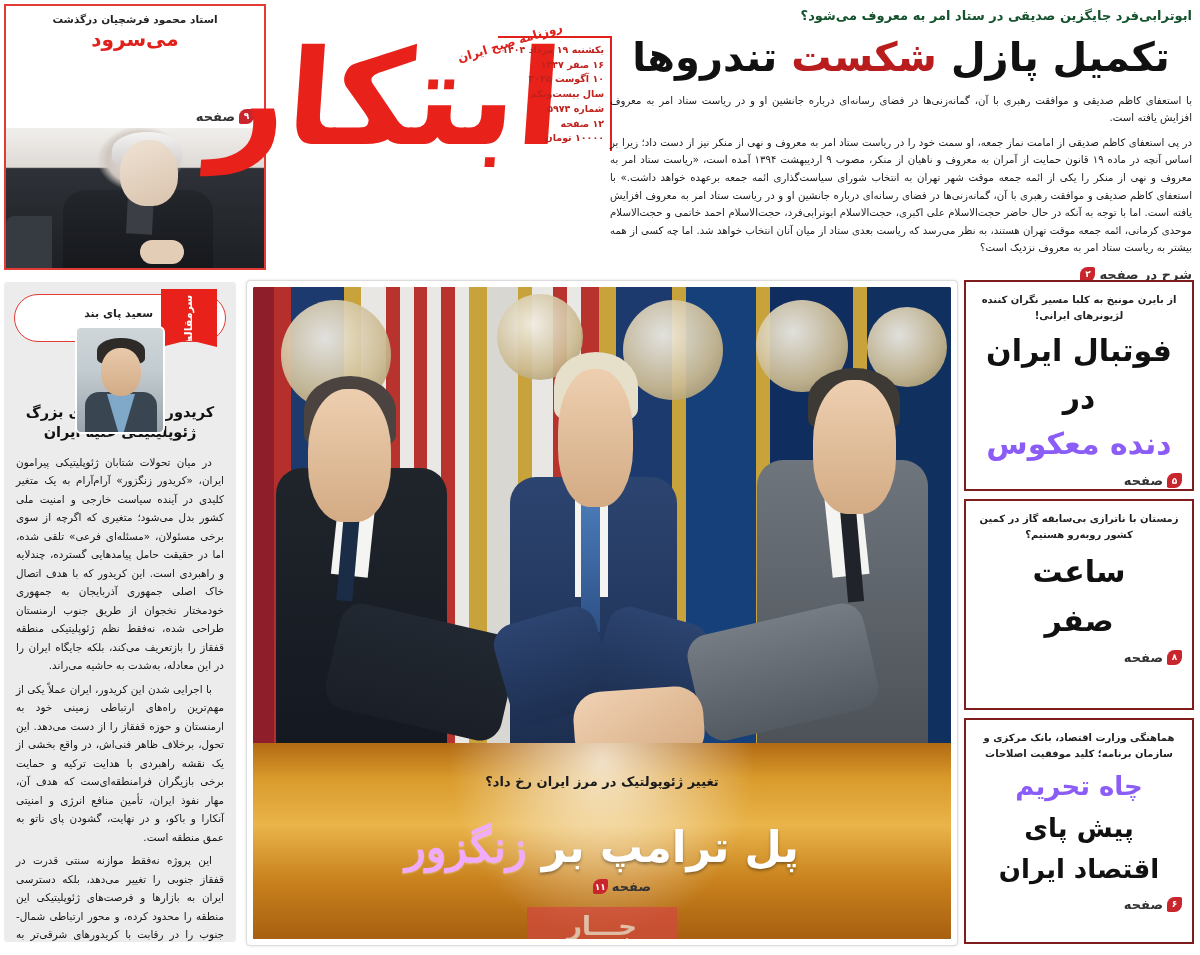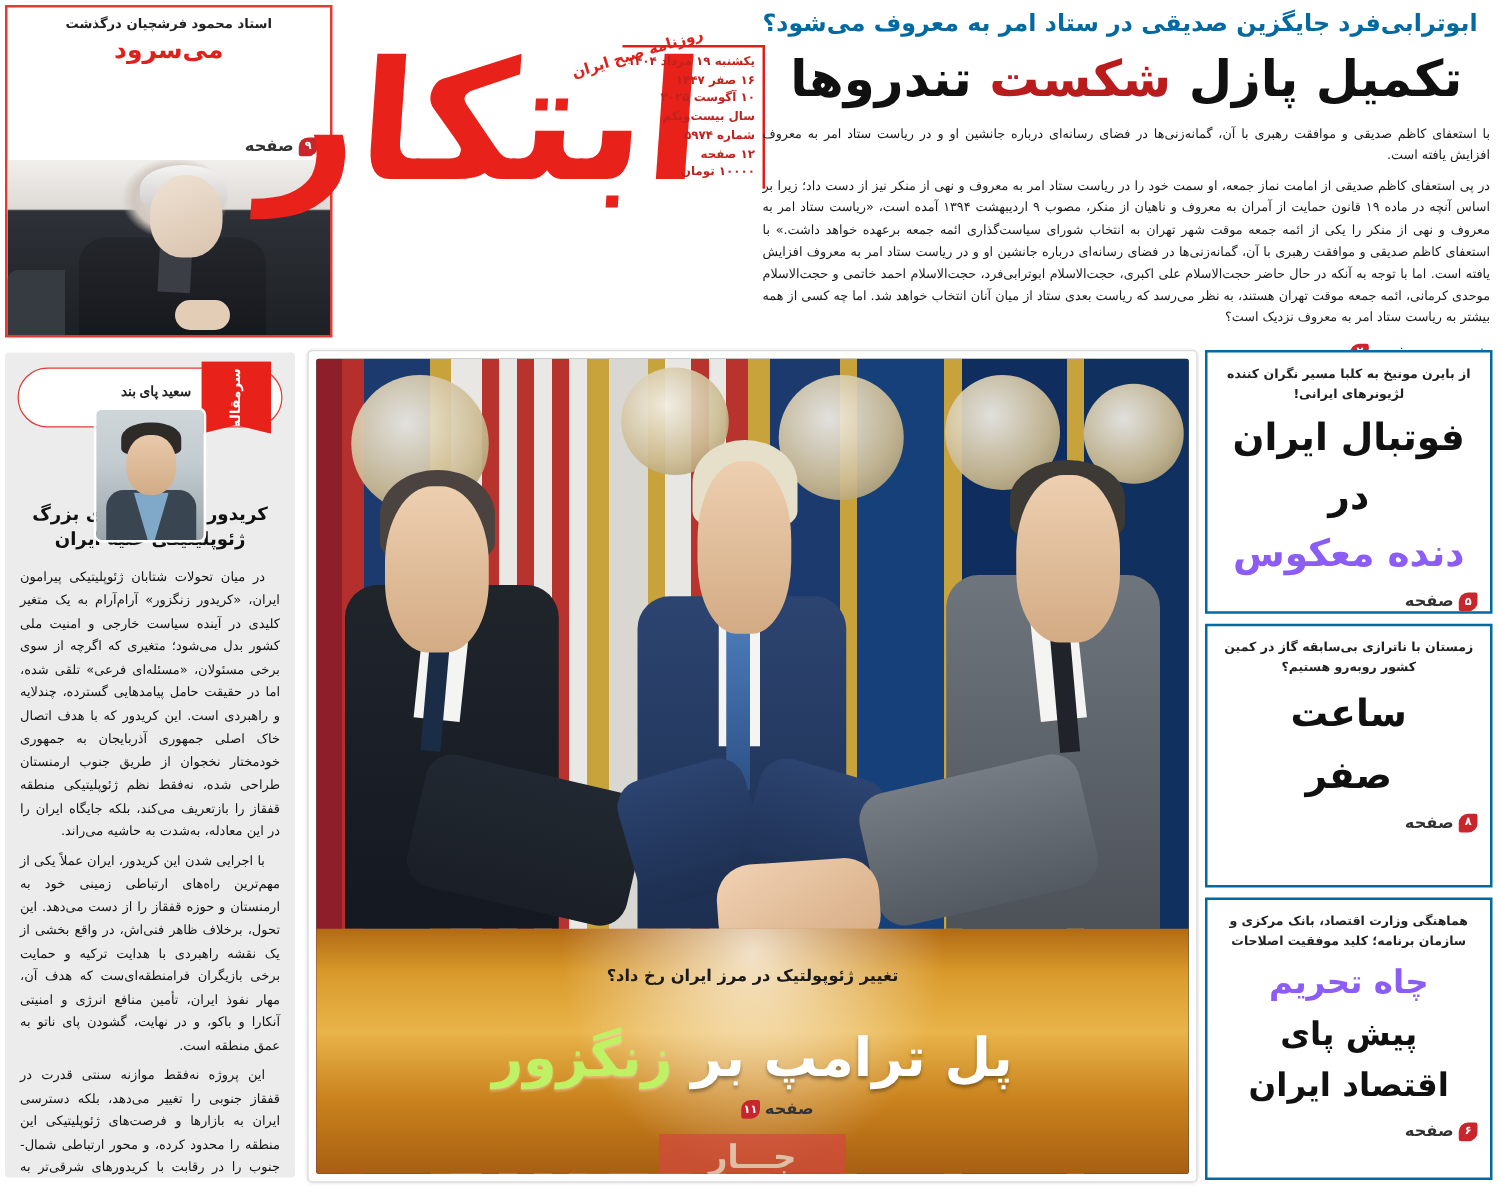--- a/index.html
+++ b/index.html
@@ -96,21 +96,21 @@
   .dateblock{
     position:absolute;right:-4px;top:36px;width:104px;
     border-top:2px solid #e2201b;border-right:2px solid #e2201b;
     padding:5px 6px 5px 2px;
   }
   .dateblock div{font-size:9.5px;color:#c0221d;text-align:right;line-height:1.55;white-space:nowrap;font-weight:600;}
 
   
   .lead{position:absolute;right:8px;top:4px;width:582px;}
   .lead-kicker{
-    text-align:left;font-size:19px;color:#0369a1;font-weight:bold;margin-top:4px;
+    text-align:right;font-size:13px;color:#14532d;font-weight:bold;margin-top:4px;
   }
   .lead-title{
     text-align:center;font-size:40px;font-weight:bold;color:#111;margin-top:12px;line-height:1.12;
     letter-spacing:-1px;white-space:nowrap;
   }
   .lead-title .red{color:#b91c1c;}
   .lead-body{
     margin-top:12px;font-size:10.2px;line-height:1.72;color:#1a1a1a;text-align:justify;
   }
   .lead-body p{margin:0 0 7px 0;}
@@ -128,21 +128,21 @@
     position:relative;margin:12px 10px 0 10px;height:46px;
     border:1.5px solid #e23a34;border-radius:26px;background:#fff;
   }
   .ed-tab{
     position:absolute;right:8px;top:-6px;width:56px;height:58px;background:#e8211a;
     color:#fff;font-size:11px;font-weight:bold;display:flex;align-items:center;justify-content:center;
     clip-path:polygon(0 0,100% 0,100% 100%,50% 88%,0 100%);
   }
   .ed-tab span{transform:rotate(-90deg);white-space:nowrap;}
   .ed-author{
-    position:absolute;right:72px;top:12px;font-size:11px;color:#222;font-weight:bold;font-family:Liberation Serif, serif;
+    position:absolute;right:72px;top:12px;font-size:11px;color:#222;font-weight:bold;
   }
   .ed-photo{
     position:absolute;left:50%;transform:translateX(-50%);top:44px;width:86px;height:104px;
     border-radius:6px;border:2px solid #fff;overflow:hidden;
     background:linear-gradient(#cfd6d9 0%,#c3ccd1 40%,#9aa4aa 100%);
   }
   .ed-face{position:absolute;left:24px;top:20px;width:40px;height:48px;border-radius:46%;background:linear-gradient(#e8c9ab,#d2ab86);}
   .ed-hair{position:absolute;left:20px;top:10px;width:48px;height:26px;border-radius:48% 48% 20% 20%;background:#2e2a28;}
   .ed-body2{position:absolute;left:8px;top:64px;width:72px;height:42px;border-radius:14px 14px 0 0;background:#3a4552;}
   .ed-shirt{position:absolute;left:30px;top:66px;width:28px;height:38px;background:#7fa8c9;clip-path:polygon(0 0,100% 0,60% 100%,40% 100%);}
@@ -199,34 +199,34 @@
   }
   .capt-kicker{
     position:absolute;left:0;right:0;bottom:150px;text-align:center;font-size:13px;font-weight:bold;
     color:#1a1a1a;
   }
   .capt-title{
     position:absolute;left:0;right:0;bottom:68px;text-align:center;font-size:43px;font-weight:bold;
     color:#fff;line-height:1.1;letter-spacing:-1px;
     text-shadow:0 2px 3px rgba(0,0,0,.35);
   }
-  .capt-title .red{color:#bef264;text-shadow:0 1px 2px rgba(255,255,255,.35);}
+  .capt-title .red{color:#f0abfc;text-shadow:0 1px 2px rgba(255,255,255,.35);font-family:Liberation Serif, serif;}
   .capt-badge{position:absolute;right:300px;bottom:44px;}
   .watermark{
     position:absolute;left:50%;transform:translateX(-50%);bottom:-14px;
     width:150px;height:46px;background:#d3483f;opacity:.72;
     clip-path:polygon(0 0,100% 0,100% 72%,62% 72%,52% 100%,46% 72%,0 72%);
     display:flex;align-items:center;justify-content:center;
   }
   .watermark span{color:#f3dedc;font-size:26px;font-weight:bold;letter-spacing:-2px;margin-bottom:8px;}
 
   
   .rightcol{position:absolute;right:6px;top:8px;width:230px;height:668px;}
   .rbox{
-    position:relative;width:100%;border:2px solid #0369a1;background:#fff;
+    position:relative;width:100%;border:2px solid #7f1d1d;background:#fff;
     box-sizing:border-box;padding:10px 10px 8px 10px;margin-bottom:8px;
   }
   .rbox-kicker{text-align:center;font-size:10px;color:#222;line-height:1.55;font-weight:600;}
   .rbox-line{text-align:center;font-weight:bold;color:#111;line-height:1.22;}
   .rbox-line.red{color:#8b5cf6;}
   .rbox-foot{margin-top:6px;text-align:right;}
 
   .rb1{height:211px;}
   .rb2{height:211px;}
   .rb3{height:226px;}

